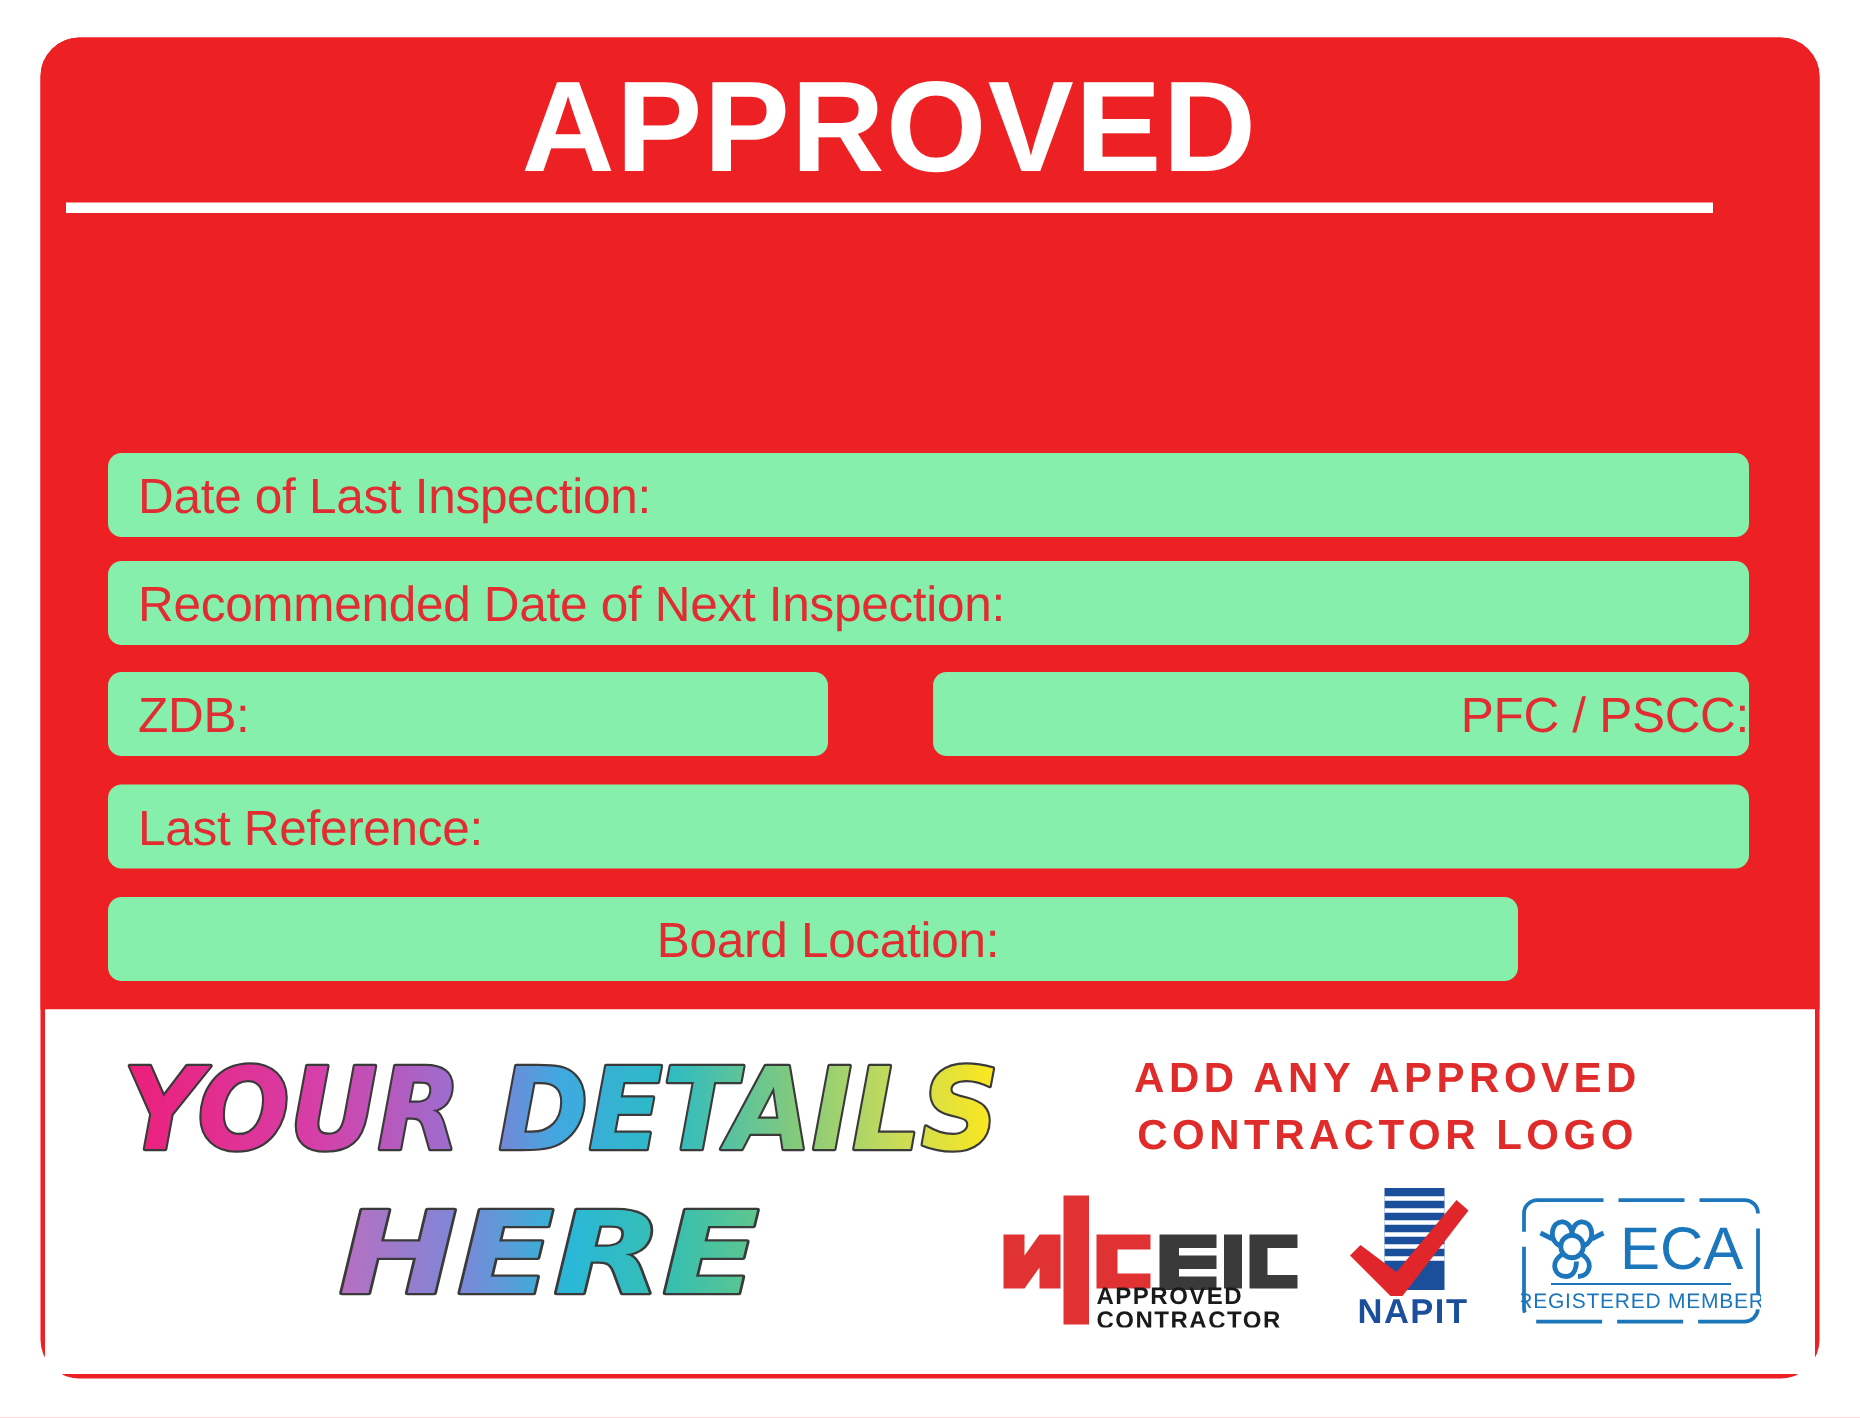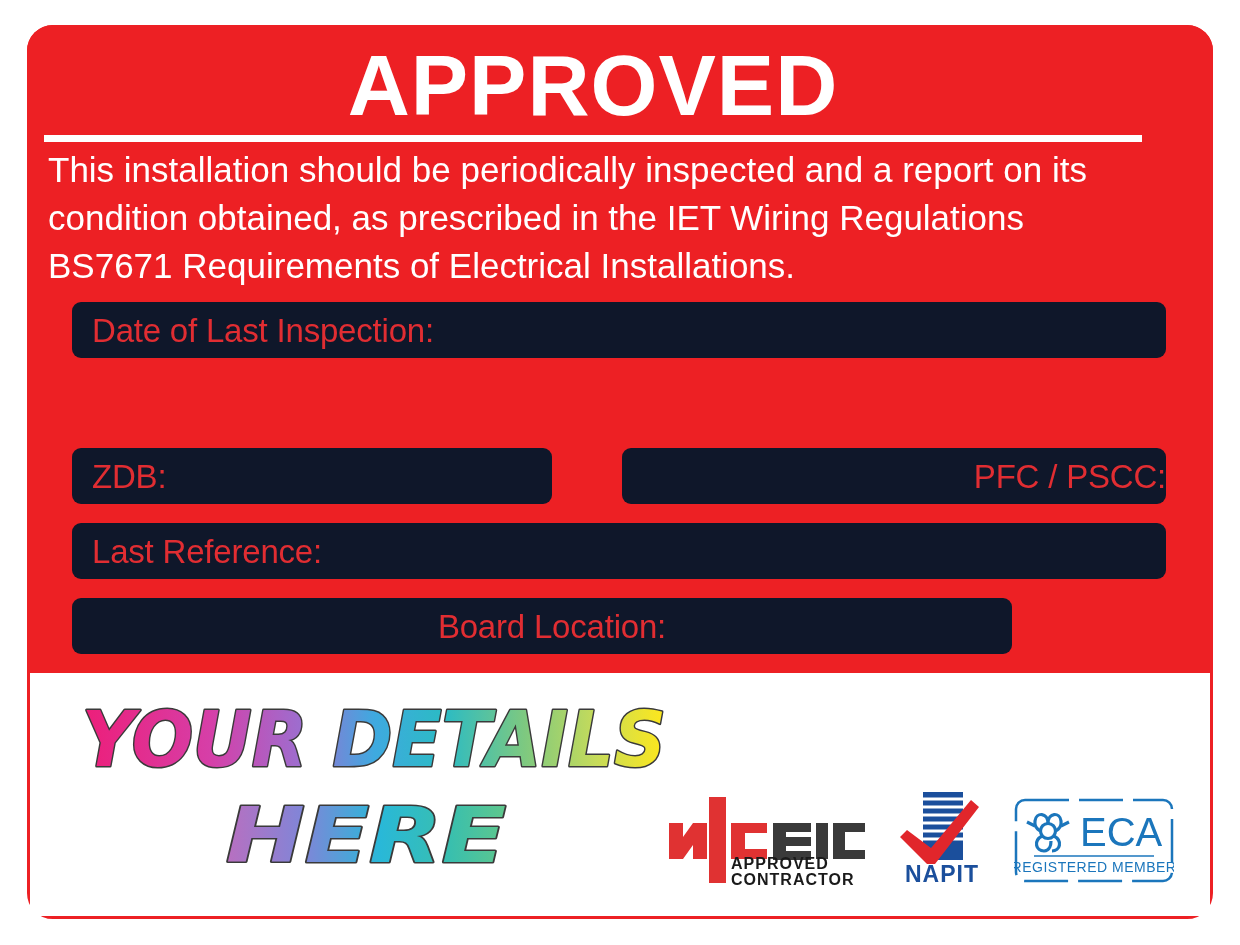--- a/index.html
+++ b/index.html
@@ -32,21 +32,21 @@
   }
 
   
   .body-text{
     position:absolute;left:48px;top:146px;width:1104px;
     color:#ffffff;font-size:35px;line-height:48px;font-family:"Liberation Sans",sans-serif;
   }
 
   
   .field{
-    position:absolute;background:#0f172a;border-radius:9px;
+    position:absolute;background:#86efac;border-radius:9px;
     display:flex;align-items:center;
     box-sizing:border-box;
   }
   .field span{
     color:#E12D32;font-size:33px;line-height:33px;padding-left:20px;
     font-family:"Liberation Sans",sans-serif;letter-spacing:-0.2px;
   }
   .f1{left:72px;top:302px;width:1094px;height:56px;}
   .f2{left:72px;top:374px;width:1094px;height:56px;}
   .f3{left:72px;top:448px;width:480px;height:56px;}
@@ -89,24 +89,26 @@
 <body>
 
 <div class="label">
 
   <div class="card"></div>
   <div class="redblock"></div>
 
   <div class="title">APPROVED</div>
   <div class="rule"></div>
 
-  <div class="body-text">This installation should be periodically inspected and a report on its condition obtained, as prescribed in the IET Wiring Regulations BS7671 Requirements of Electrical Installations.</div>
 
   <div class="field f1">
     <span>Date of Last Inspection:</span>
+  </div>
+  <div class="field f2">
+    <span>Recommended Date of Next Inspection:</span>
   </div>
   <div class="field f3">
     <span>ZDB:</span>
   </div>
   <div class="field f4">
     <span>PFC / PSCC:</span>
   </div>
   <div class="field f5">
     <span>Last Reference:</span>
   </div>
@@ -135,20 +137,24 @@
           <stop offset="0.55" stop-color="#29B8D8"></stop>
           <stop offset="0.80" stop-color="#39BFAE"></stop>
           <stop offset="1" stop-color="#5FC78C"></stop>
         </linearGradient>
       </defs>
       <text class="gtext" x="4" y="72" font-size="76" fill="url(#rainbow1)" textLength="584" lengthAdjust="spacingAndGlyphs">YOUR DETAILS</text>
       <text class="gtext" x="148" y="168" font-size="76" fill="url(#rainbow2)" textLength="280" lengthAdjust="spacingAndGlyphs">HERE</text>
     </svg>
   </div>
 
+  <div class="addlogo">
+    <div>ADD ANY APPROVED</div>
+    <div>CONTRACTOR LOGO</div>
+  </div>
 
   <div class="logos">
 
     <div class="logo l-niceic">
       <svg width="205" height="90" viewBox="0 0 205 90" xmlns="http://www.w3.org/2000/svg">
 
         <path d="M4 28 h14 v14 l10 -14 h14 v36 h-14 v-14 l-10 14 h-14 z" fill="#E03232"></path>
 
         <rect x="44" y="2" width="17" height="86" fill="#E03232"></rect>
 

